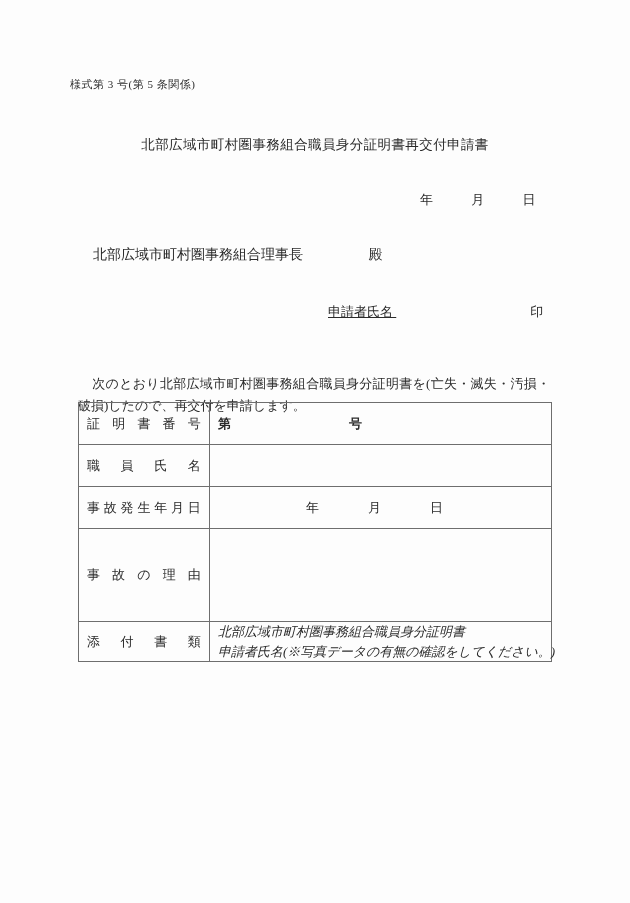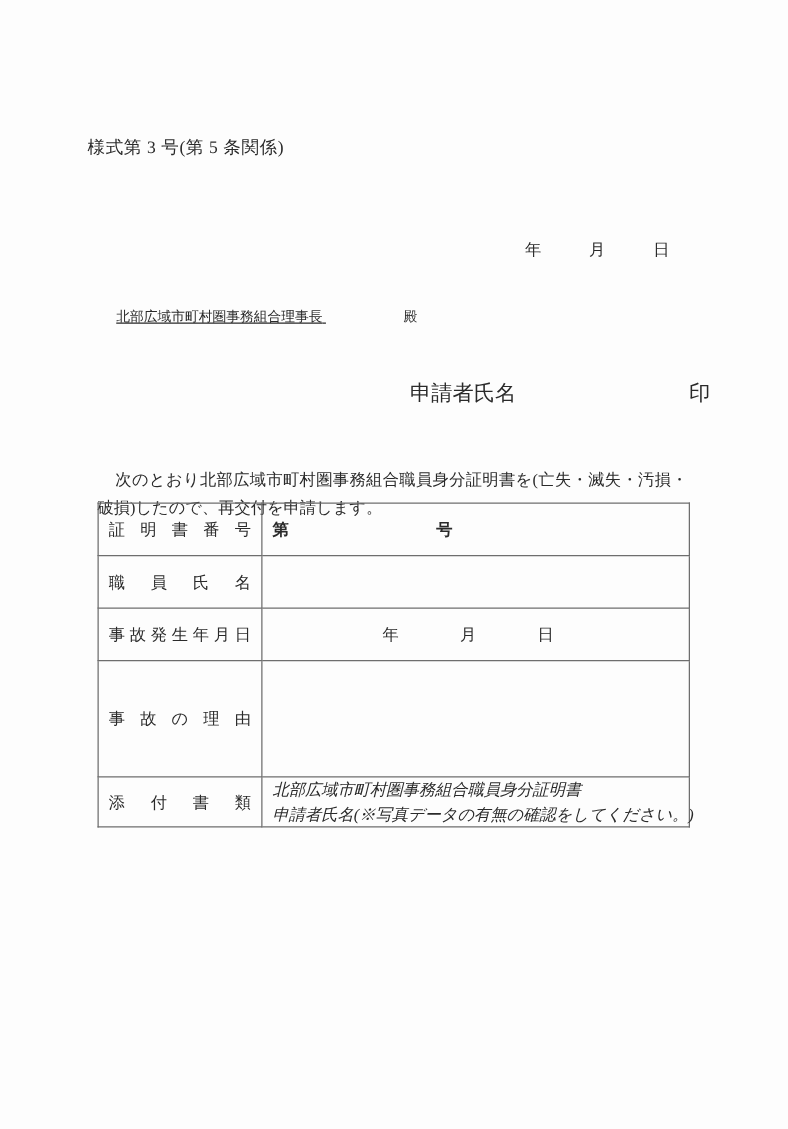--- a/index.html
+++ b/index.html
@@ -22,24 +22,23 @@
     position: absolute;
     inset: 0;
     background: #fdfdfd;
   }
 
   
   .form-number {
     position: absolute;
     left: 70px;
     top: 77px;
-    font-size: 14px;
+    font-size: 11px;
     letter-spacing: 0.5px;
     white-space: nowrap;
-    margin-top: 32px;
   }
 
   
   .doc-title {
     position: absolute;
     left: 0;
     right: 0;
     top: 136px;
     text-align: center;
     font-size: 13.5px;
@@ -61,36 +60,36 @@
   }
   .date-line .slot:last-child {
     min-width: 0;
   }
 
   
   .addressee {
     position: absolute;
     left: 93px;
     top: 246px;
-    font-size: 11px;
-    white-space: nowrap;
-    text-decoration: underline;
+    font-size: 14px;
+    white-space: nowrap;
   }
   .addressee .honorific {
     display: inline-block;
     margin-left: 62px;
   }
 
   
   .applicant {
     position: absolute;
     left: 328px;
     top: 303px;
-    font-size: 17px;
-    white-space: nowrap;
+    font-size: 13px;
+    white-space: nowrap;
+    text-decoration: underline;
   }
   .applicant .seal {
     display: inline-block;
     margin-left: 134px;
   }
 
   
   .body-text {
     position: absolute;
     left: 78px;
@@ -169,20 +168,21 @@
     font-style: italic;
   }
 </style>
 </head>
 <body>
 
 <div class="page">
 
   <div class="form-number">様式第 3 号(第 5 条関係)</div>
 
+  <div class="doc-title">北部広域市町村圏事務組合職員身分証明書再交付申請書</div>
 
   <div class="date-line">
     <span class="slot">年</span>
     <span class="slot">月</span>
     <span class="slot">日</span>
   </div>
 
   <div class="addressee">
     <span>北部広域市町村圏事務組合理事長</span>
     <span class="honorific">殿</span>

